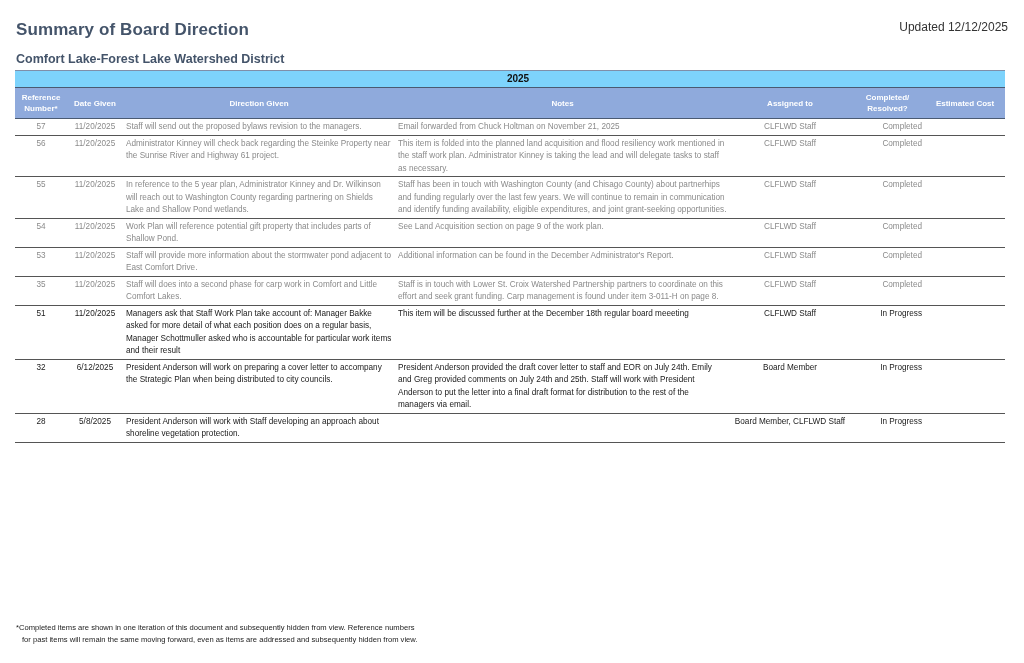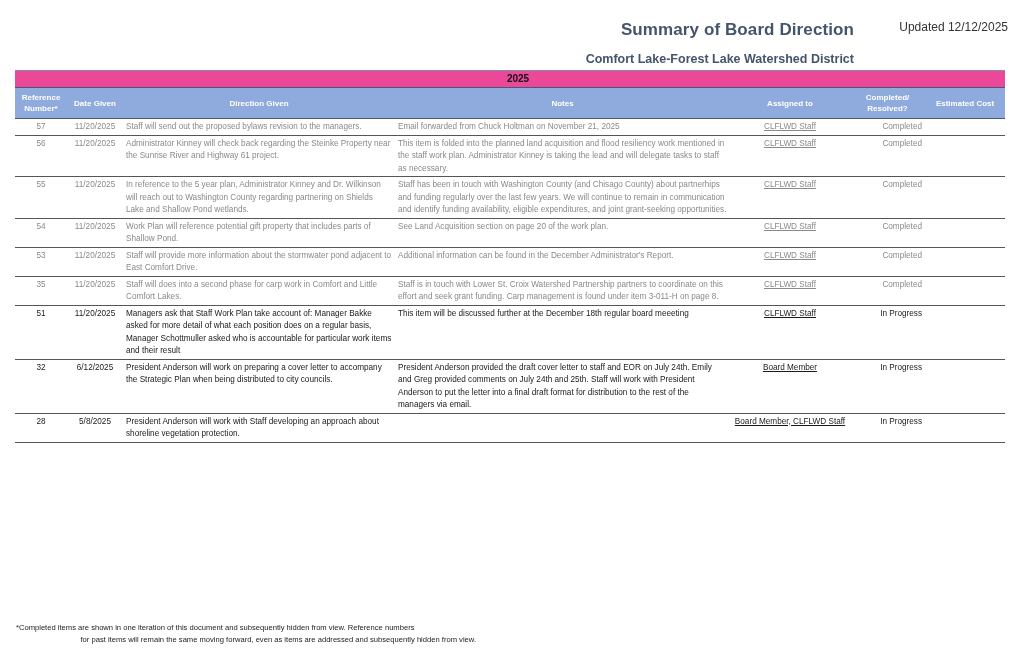--- a/index.html
+++ b/index.html
@@ -3,36 +3,36 @@
   <meta charset="utf-8">
   <style>
     * { box-sizing: border-box; margin: 0; padding: 0; }
     html, body { width: 1024px; height: 663px; background: #ffffff; overflow: hidden; }
     body { font-family: "Liberation Sans", sans-serif; color: #222; position: relative; }
 
     .updated {
       position: absolute; top: 20px; right: 16px;
       font-size: 12px; color: #333;
     }
-    .title-block { position: absolute; top: 20px; left: 4px; width: 850px; text-align: right; color: #44546a; }
+    .title-block { position: absolute; top: 20px; left: 16px; width: 850px; text-align: left; color: #44546a; }
     .title { font-size: 17px; font-weight: bold; letter-spacing: 0.1px; }
     .subtitle { font-size: 12.5px; font-weight: bold; margin-top: 12px; }
 
     .table-wrap { position: absolute; top: 70px; left: 15px; width: 990px; }
     table { border-collapse: collapse; width: 100%; table-layout: fixed; font-size: 8.2px; line-height: 12.5px; }
     col.c-ref { width: 52px; }
     col.c-date { width: 56px; }
     col.c-dir { width: 272px; }
     col.c-notes { width: 335px; }
     col.c-assigned { width: 120px; }
     col.c-status { width: 75px; }
     col.c-cost { width: 80px; }
 
     .year-row td {
-      background: #ec4899;
+      background: #7dd3fc;
       border-top: 1px solid #7f8fa9;
       border-bottom: 1.5px solid #4a5a72;
       text-align: center; font-weight: bold; font-size: 10px; color: #111;
       height: 17px;
       padding-left: 16px;
     }
     .head-row th {
       background: #8faadc; color: #ffffff; font-weight: bold; font-size: 8px;
       line-height: 11px; height: 31px; vertical-align: middle;
       border-bottom: 1.5px solid #4a5a72;
@@ -40,29 +40,29 @@
     .head-row th.center { text-align: center; }
 
     tbody.rows td {
       vertical-align: top; padding: 2px 3px 1px 3px;
       border-bottom: 1.5px solid #555;
     }
     tbody.rows tr.completed td { color: #8a8a8a; }
     tbody.rows tr.inprogress td { color: #1a1a1a; }
     td.ref { text-align: center; }
     td.date { text-align: center; padding-right: 2px; }
-    td.assigned { text-align: center; text-decoration: underline; }
+    td.assigned { text-align: center; }
     td.status { text-align: right; }
     td.cost { text-align: center; }
 
     .footnote {
       position: absolute; top: 622px; left: 16px; width: 460px;
       font-size: 7.6px; line-height: 12px; color: #222;
     }
-    .footnote .l2 { padding-left: 6px; text-align: right; }
+    .footnote .l2 { padding-left: 6px; }
   </style>
 </head>
 <body>
 
 <div class="updated">Updated 12/12/2025</div>
 
 <div class="title-block">
   <div class="title">Summary of Board Direction</div>
   <div class="subtitle">Comfort Lake-Forest Lake Watershed District</div>
 </div>
@@ -117,21 +117,21 @@
         <td class="dir">In reference to the 5 year plan, Administrator Kinney and Dr. Wilkinson will reach out to Washington County regarding partnering on Shields Lake and Shallow Pond wetlands.</td>
         <td class="notes">Staff has been in touch with Washington County (and Chisago County) about partnerhips and funding regularly over the last few years. We will continue to remain in communication and identify funding availability, eligible expenditures, and joint grant-seeking opportunities.</td>
         <td class="assigned">CLFLWD Staff</td>
         <td class="status">Completed</td>
         <td class="cost"></td>
       </tr>
       <tr class="completed">
         <td class="ref">54</td>
         <td class="date">11/20/2025</td>
         <td class="dir">Work Plan will reference potential gift property that includes parts of Shallow Pond.</td>
-        <td class="notes">See Land Acquisition section on page 20 of the work plan.</td>
+        <td class="notes">See Land Acquisition section on page 9 of the work plan.</td>
         <td class="assigned">CLFLWD Staff</td>
         <td class="status">Completed</td>
         <td class="cost"></td>
       </tr>
       <tr class="completed">
         <td class="ref">53</td>
         <td class="date">11/20/2025</td>
         <td class="dir">Staff will provide more information about the stormwater pond adjacent to East Comfort Drive.</td>
         <td class="notes">Additional information can be found in the December Administrator's Report.</td>
         <td class="assigned">CLFLWD Staff</td>

